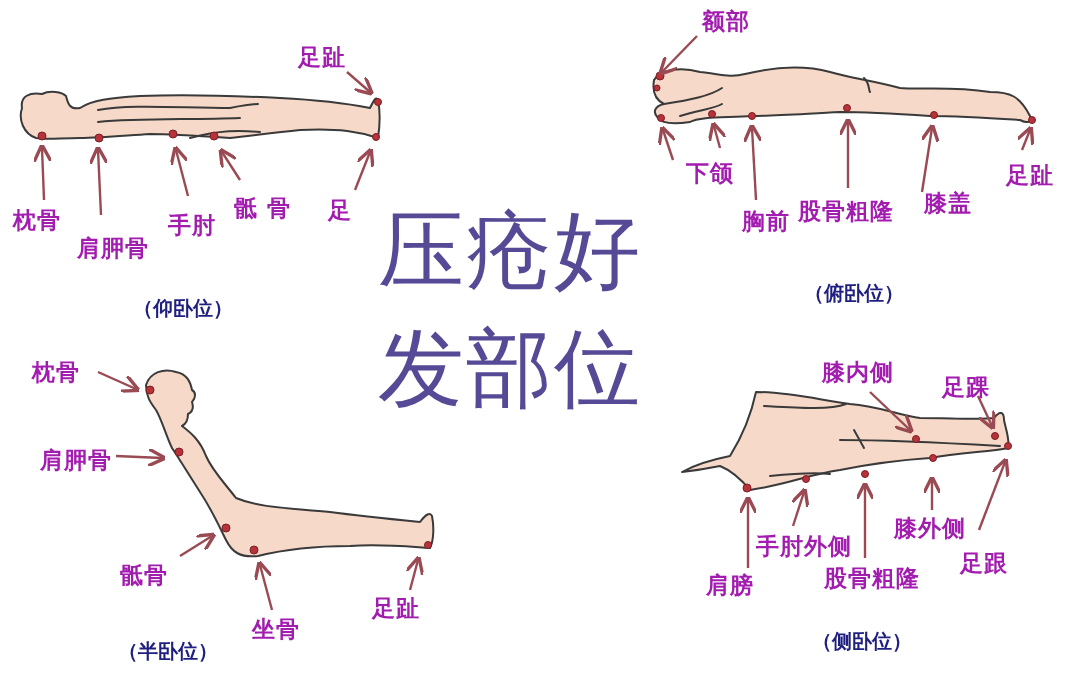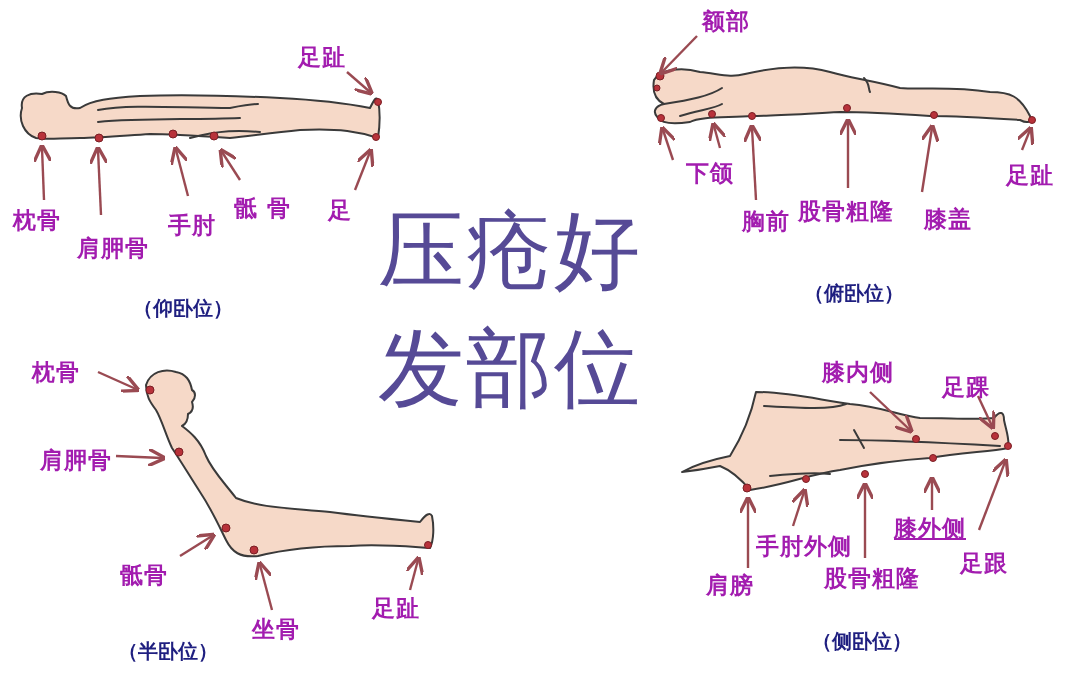--- a/index.html
+++ b/index.html
@@ -123,36 +123,36 @@
   <div class="lbl" style="left:77px;top:233px;">肩胛骨</div>
   <div class="lbl" style="left:168px;top:210px;">手肘</div>
   <div class="lbl" style="left:234px;top:193px;">骶 骨</div>
   <div class="lbl" style="left:328px;top:195px;">足</div>
   <div class="pose" style="left:118px;top:295px;margin-left:15px;">（仰卧位）</div>
 
   <div class="lbl" style="left:702px;top:6px;">额部</div>
   <div class="lbl" style="left:686px;top:158px;">下颌</div>
   <div class="lbl" style="left:742px;top:206px;">胸前</div>
   <div class="lbl" style="left:798px;top:196px;">股骨粗隆</div>
-  <div class="lbl" style="left:924px;top:204px;">膝盖</div>
+  <div class="lbl" style="left:924px;top:188px;">膝盖</div>
   <div class="lbl" style="left:1006px;top:160px;">足趾</div>
   <div class="pose" style="left:772px;top:280px;margin-left:32px;">（俯卧位）</div>
 
   <div class="title" style="left:378px;top:318px;">发部位</div>
   <div class="title" style="left:378px;top:200px;">压疮好</div>
 
   <div class="lbl" style="left:32px;top:357px;">枕骨</div>
   <div class="lbl" style="left:40px;top:445px;">肩胛骨</div>
   <div class="lbl" style="left:120px;top:560px;text-align:center;">骶骨</div>
   <div class="lbl" style="left:252px;top:614px;">坐骨</div>
   <div class="lbl" style="left:372px;top:593px;">足趾</div>
   <div class="pose" style="left:118px;top:638px;">（半卧位）</div>
 
   <div class="lbl" style="left:822px;top:357px;">膝内侧</div>
   <div class="lbl" style="left:942px;top:372px;">足踝</div>
-  <div class="lbl" style="left:894px;top:513px;text-decoration:underline;">膝外侧</div>
+  <div class="lbl" style="left:894px;top:513px;">膝外侧</div>
   <div class="lbl" style="left:756px;top:531px;">手肘外侧</div>
   <div class="lbl" style="left:960px;top:548px;">足跟</div>
   <div class="lbl" style="left:824px;top:563px;text-align:center;">股骨粗隆</div>
   <div class="lbl" style="left:706px;top:570px;">肩膀</div>
   <div class="pose" style="left:812px;top:628px;">（侧卧位）</div>
 
 </div>
 
 </body></html>

